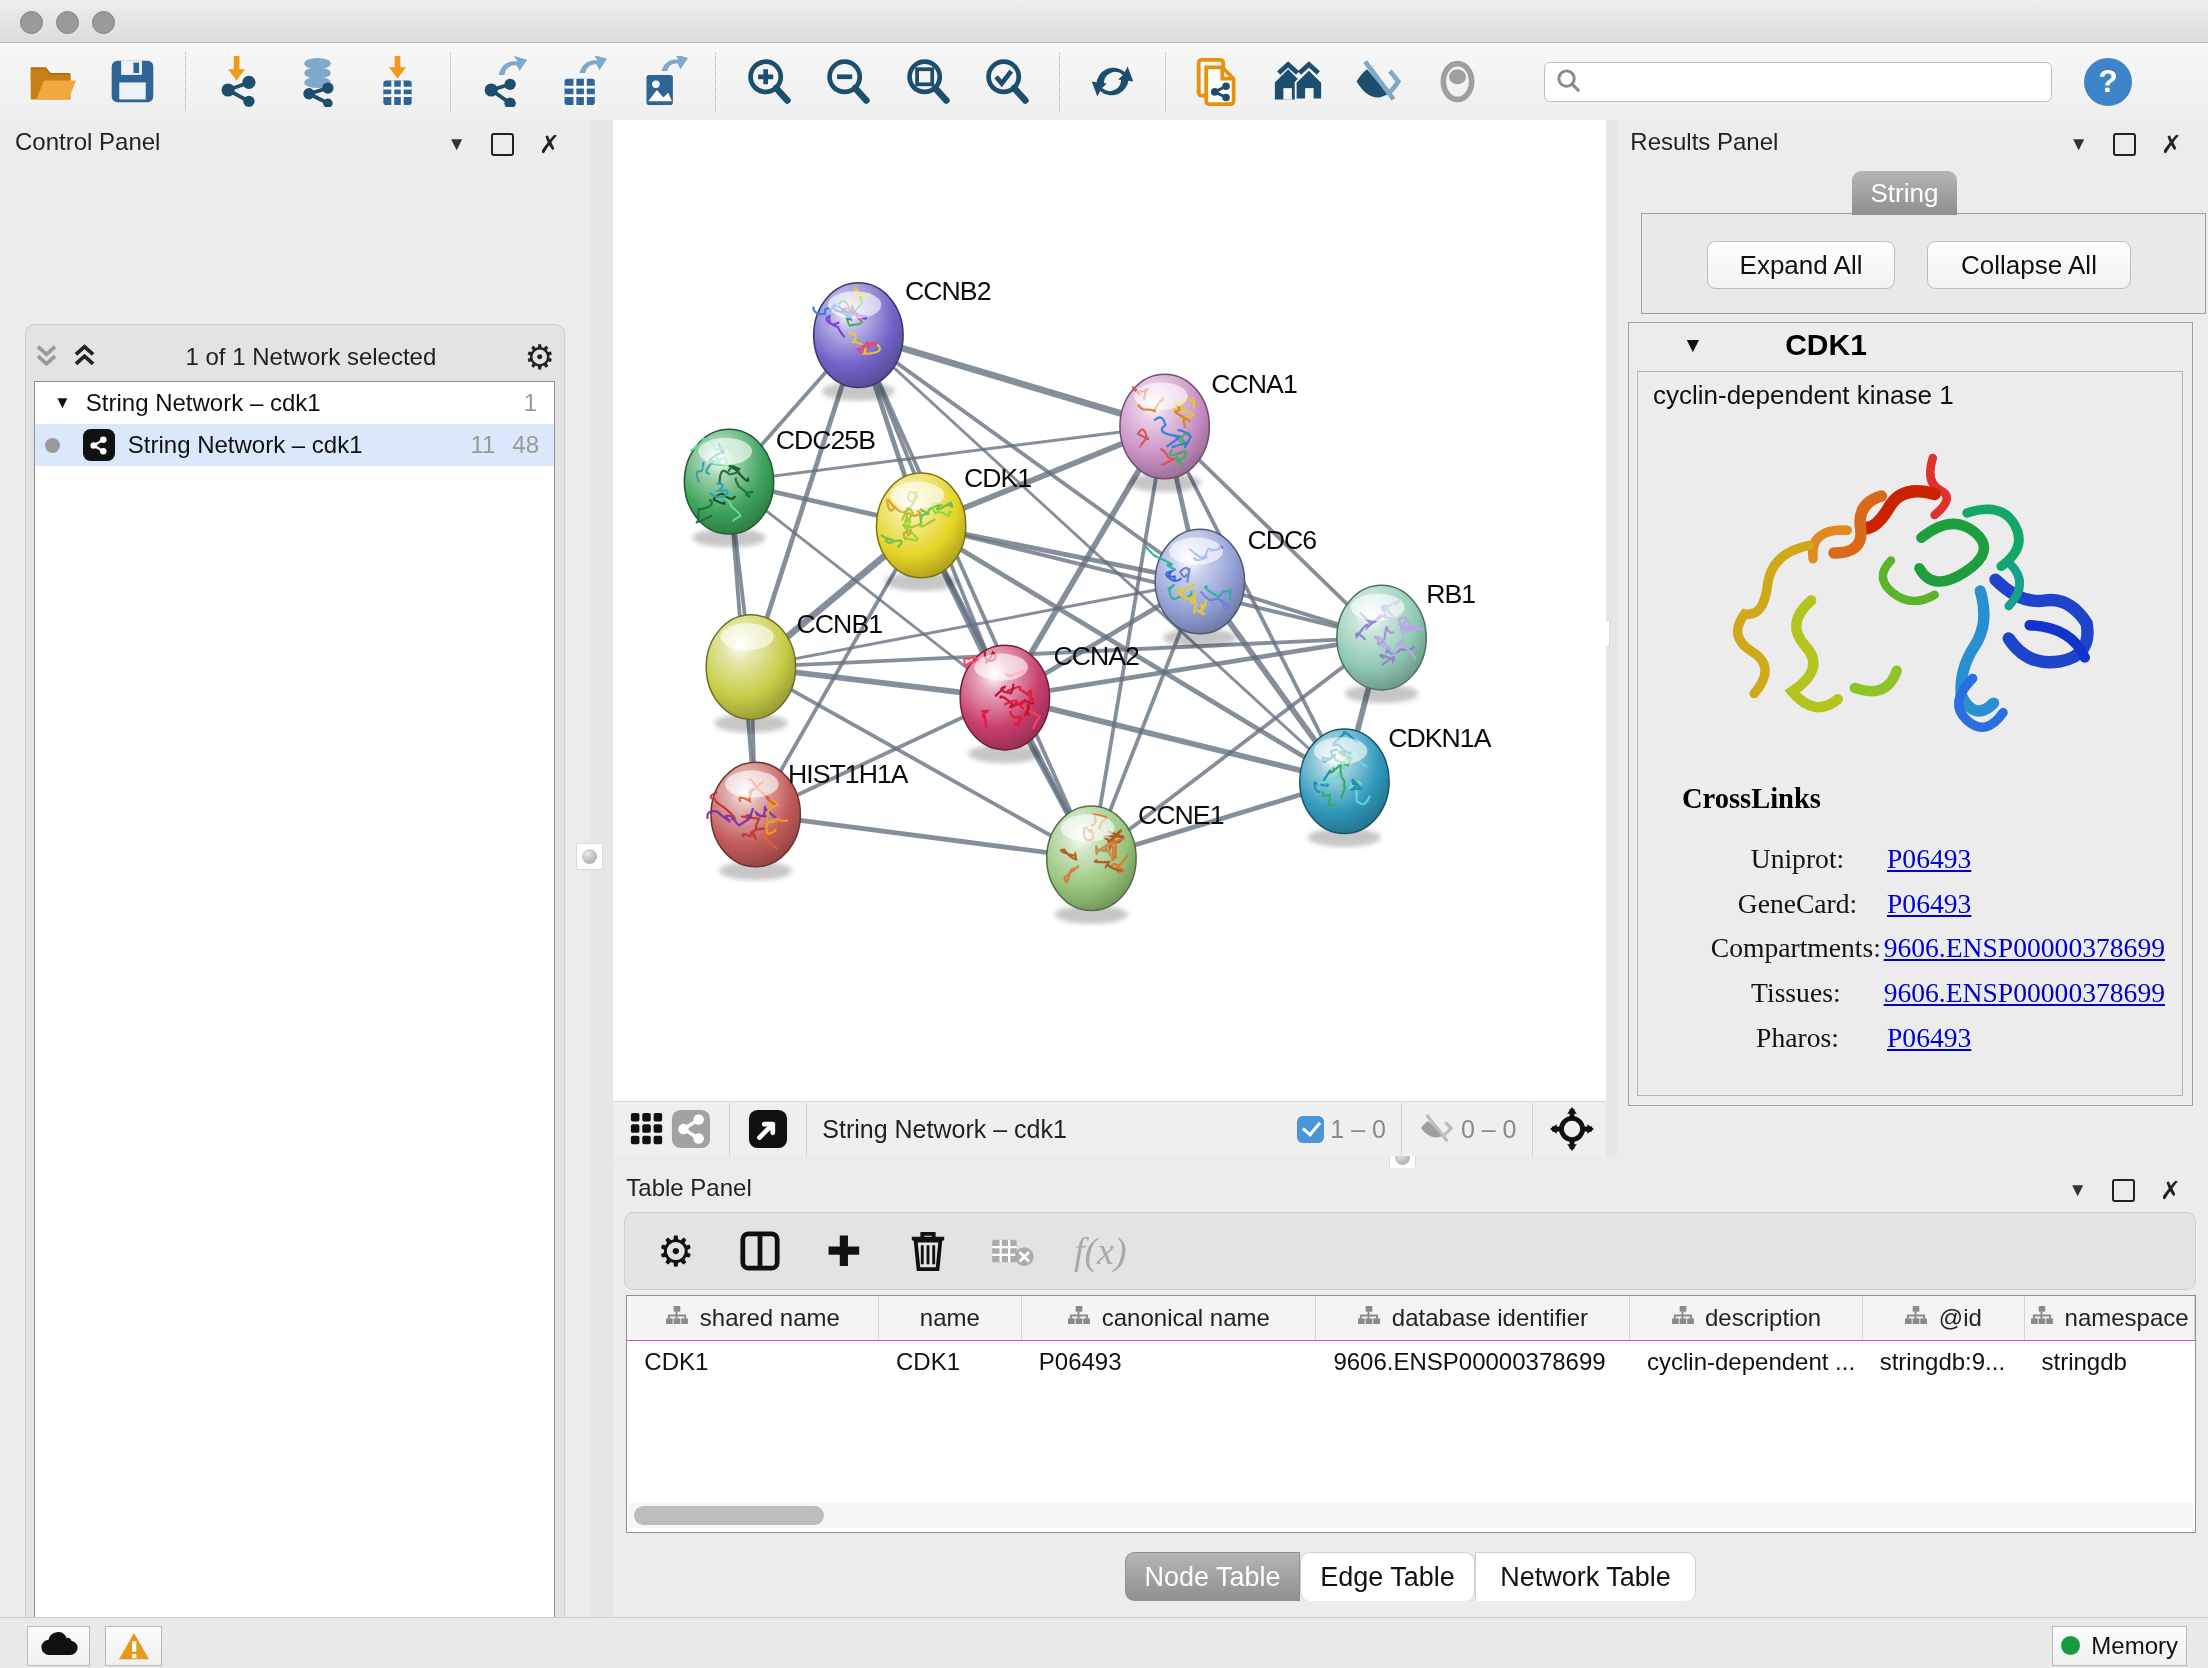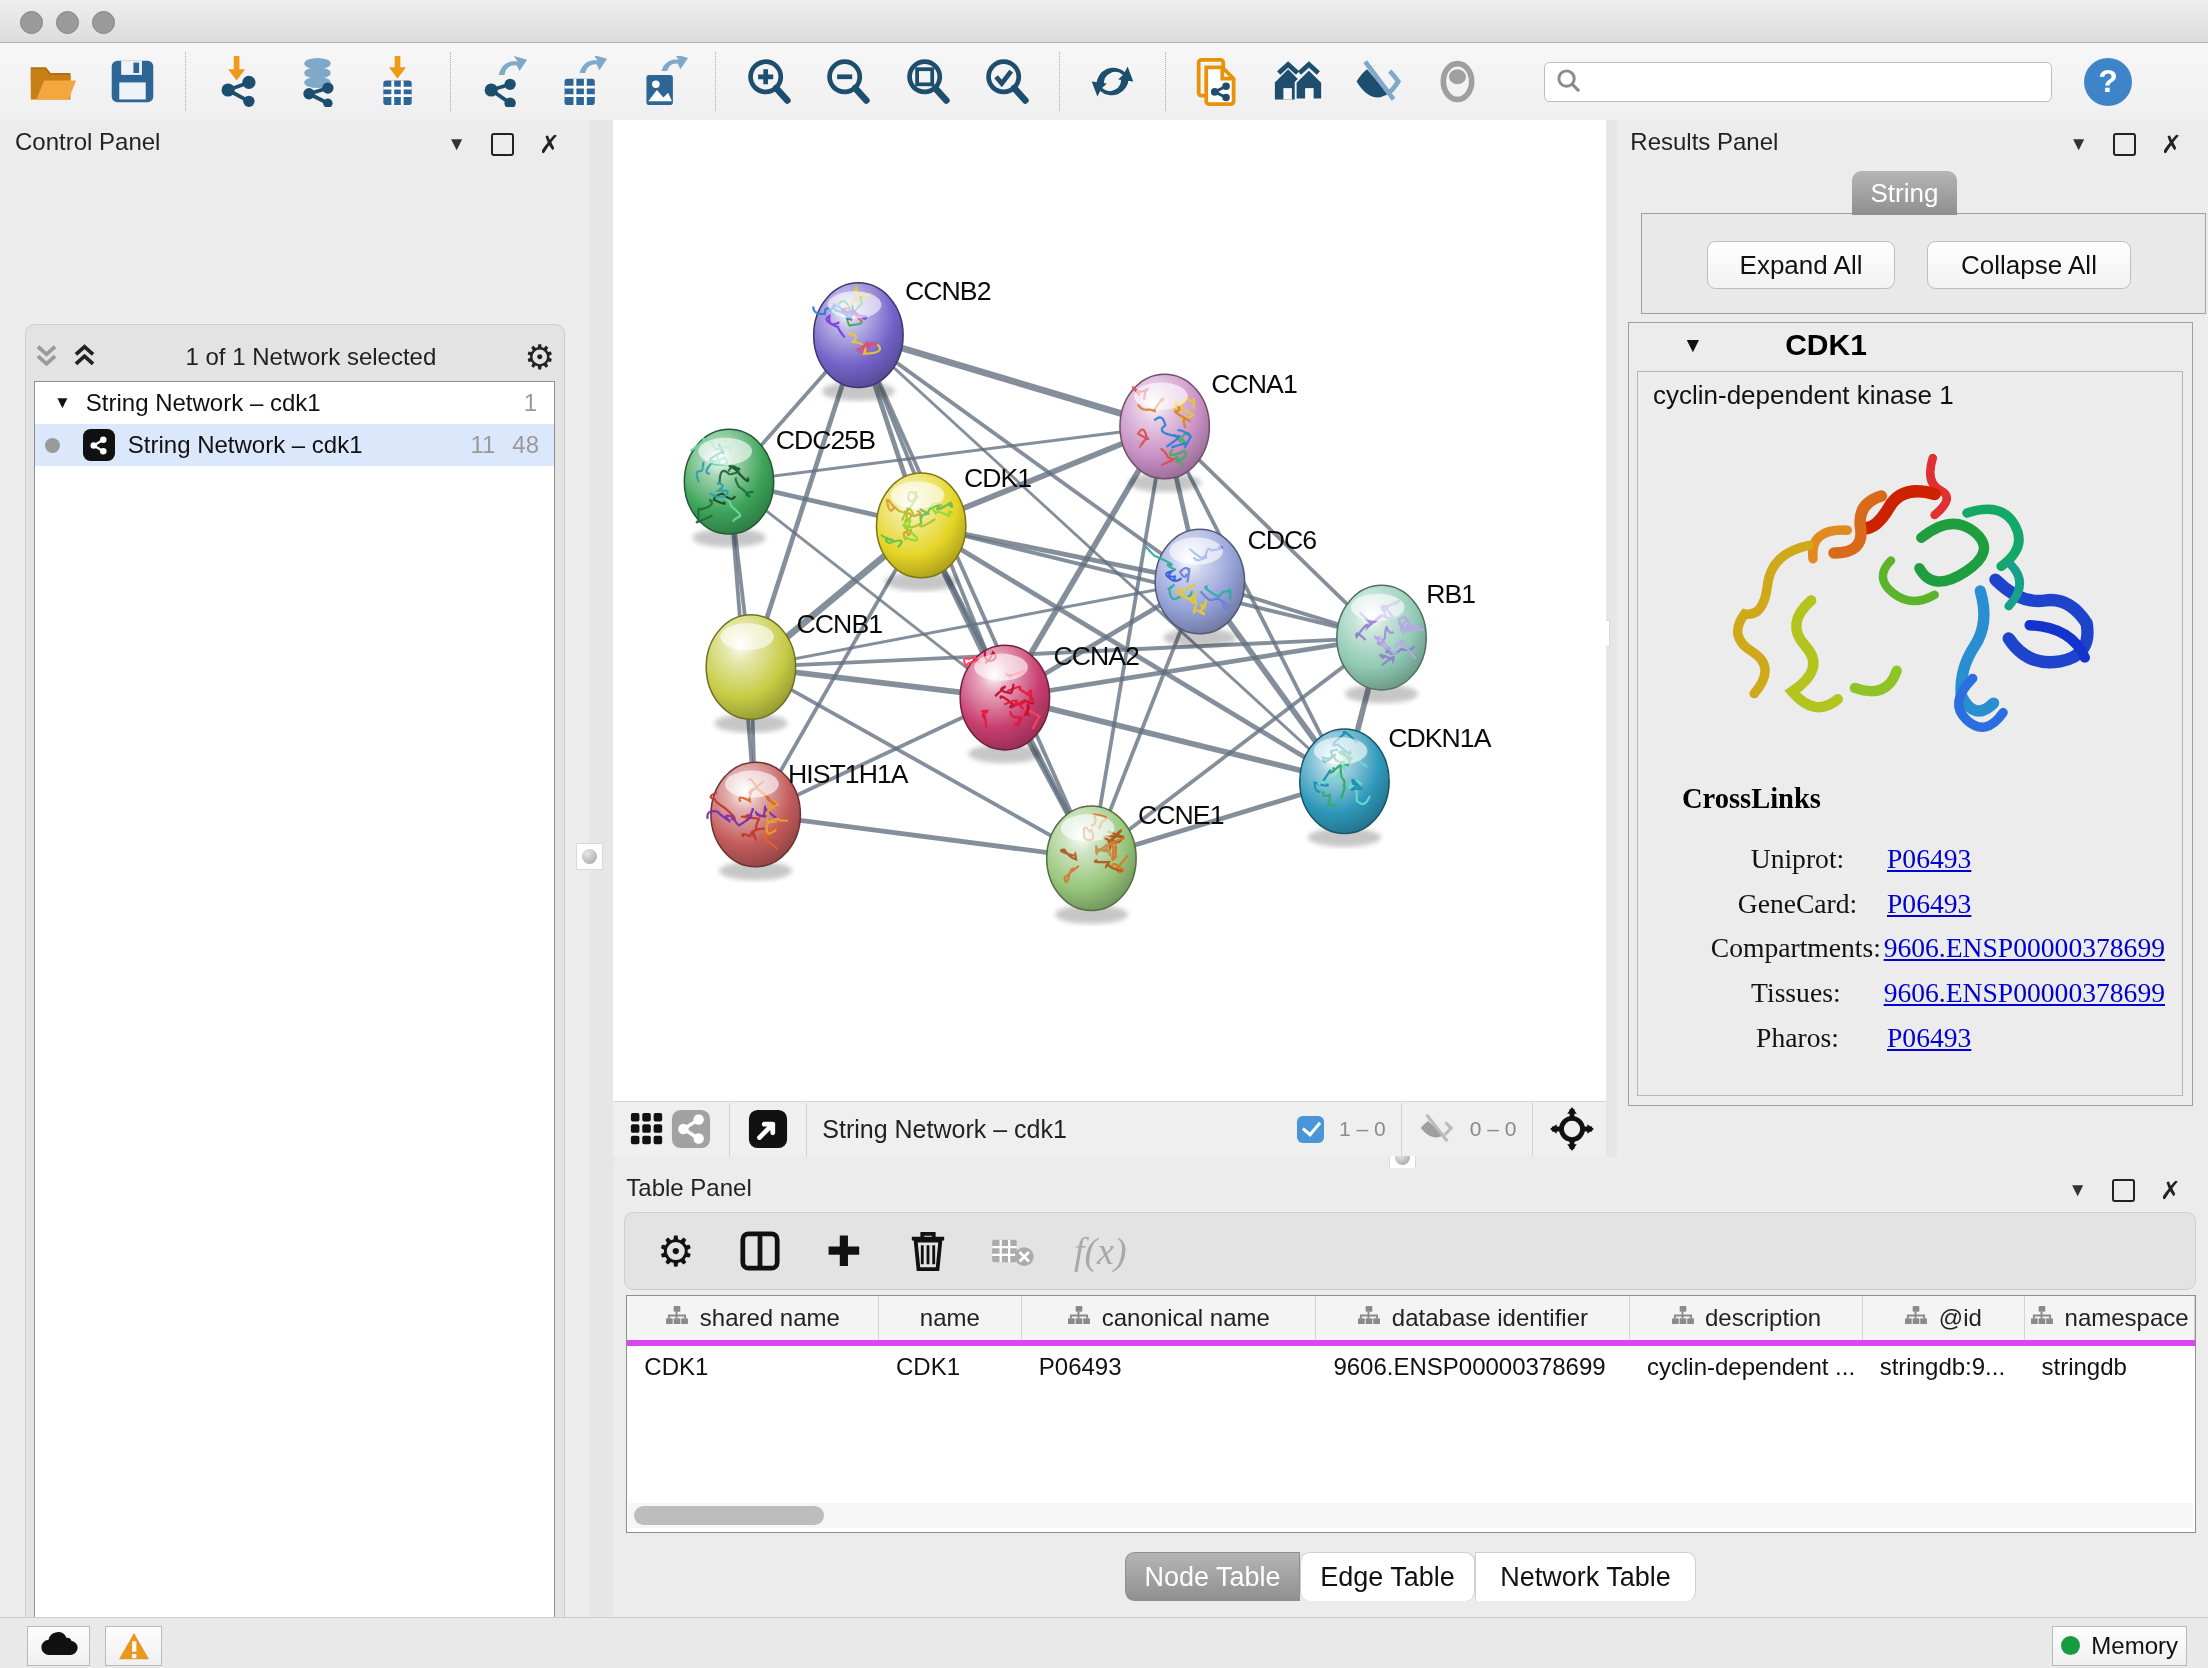--- a/index.html
+++ b/index.html
@@ -51,21 +51,21 @@
   .tree-row .count{color:#9a9a9a;margin-left:17px;}
   #tree-child{background:#dbe7fb;}
   .share-badge{width:32px;height:32px;background:#111;border-radius:7.6px;
     display:flex;align-items:center;justify-content:center;margin-right:13.3px;}
   
   #network-canvas{position:absolute;left:613px;top:120px;width:993px;height:982px;background:#fff;}
   #network-footer{position:absolute;left:613px;top:1101px;width:993px;height:54px;
     background:#efefef;border-top:1px solid #d6d6d6;display:flex;align-items:center;}
   .nf-sep{width:0;height:53px;border-left:1px solid #d2d2d2;margin:0 15px;}
   #nf-title{font-size:25px;color:#222;}
-  .nf-count{font-size:21px;color:#8a8a8a;margin-left:15px;}
+  .nf-count{font-size:25px;color:#8a8a8a;margin-left:6px;}
   #nf-checkbox{width:27px;height:27px;background:#4a94d8;border-radius:5.7px;position:relative;}
   #nf-checkbox:after{content:"";position:absolute;left:8.6px;top:2.9px;width:7.6px;height:14.3px;
     border:solid #fff;border-width:0 3.8px 3.8px 0;transform:rotate(40deg);}
   
   .vstrip{position:absolute;background:#e6e6e6;}
   .handle{position:absolute;width:25px;height:25px;background:#fff;border:1px solid #dadada;
     display:flex;align-items:center;justify-content:center;}
   .handle i{width:15px;height:15px;border-radius:50%;
     background:radial-gradient(circle at 35% 30%,#e8e8e8,#9f9f9f);display:block;}
   
@@ -95,21 +95,21 @@
   .cl-link{color:#0000d0;text-decoration:underline;}
   
   #table-panel{position:absolute;left:613px;top:1168px;width:1595px;height:449px;background:#ececec;}
   #tp-toolbar{position:absolute;left:11.4px;top:44px;width:1572px;height:78px;
     background:#e3e3e3;border:1px solid #cdcdcd;border-radius:9.5px;
     display:flex;align-items:center;gap:40px;padding-left:28.5px;box-sizing:border-box;}
   .tp-icon{width:44px;height:44px;display:flex;align-items:center;justify-content:center;}
   #fx-label{font-size:38px;color:#a9a9a9;font-style:italic;font-family:"Liberation Serif",serif;}
   #tp-table{position:absolute;left:13.3px;top:127px;width:1568px;height:236px;
     background:#fff;border:1.9px solid #8f8f8f;overflow:hidden;}
-  #tp-header{display:flex;height:44px;background:#f4f4f4;border-bottom:6px solid #d946ef;}
+  #tp-header{display:flex;height:44px;background:#f4f4f4;border-bottom:1px solid #d946ef;}
   .th{display:flex;align-items:center;justify-content:center;gap:11.4px;
     font-size:24px;color:#222;border-right:1px solid #d4d4d4;box-sizing:border-box;}
   #tp-row{display:flex;height:42px;}
   .td{display:flex;align-items:center;font-size:24px;color:#111;
     padding-left:17px;box-sizing:border-box;white-space:nowrap;overflow:hidden;}
   #tp-hscroll{position:absolute;left:15px;top:335px;width:1565px;height:25px;background:#f6f6f6;}
   #tp-hthumb{position:absolute;left:5.7px;top:2.9px;width:190px;height:19px;background:#bdbdbd;border-radius:9.5px;}
   #tp-tabs{position:absolute;left:0;width:1595px;top:384px;display:flex;justify-content:center;}
   #tp-tabs .tab{height:48px;font-size:27px;border-radius:9.5px;}
   #tp-tabs .tab:first-child{border-radius:9.5px 0 0 9.5px;}

